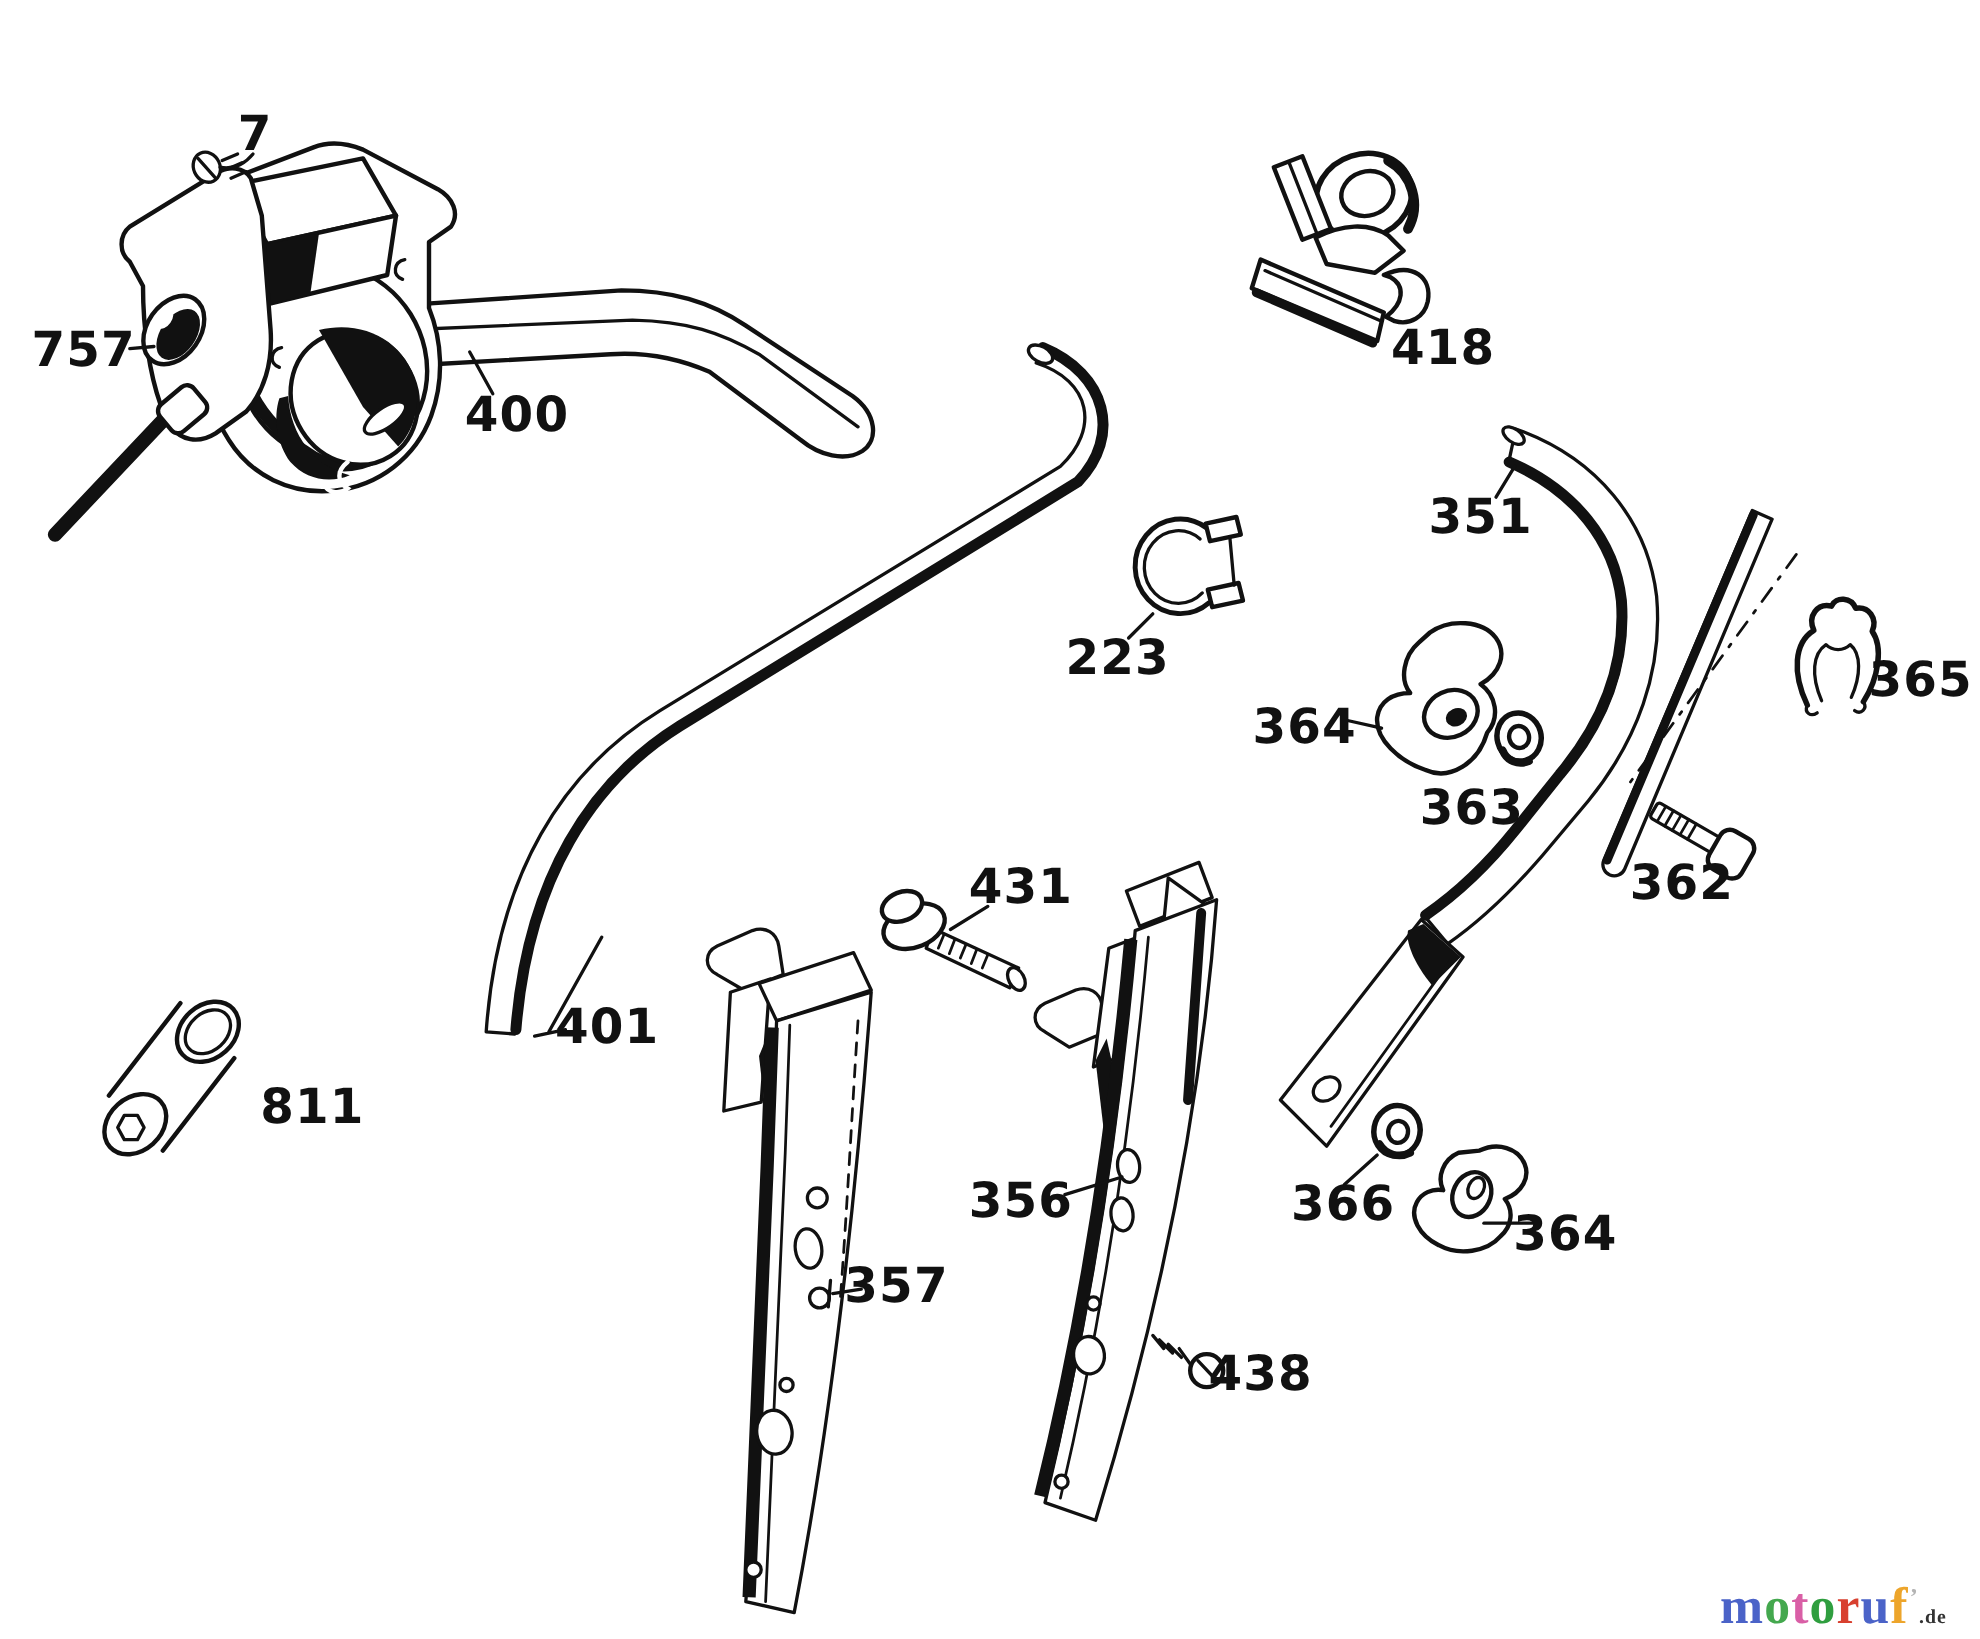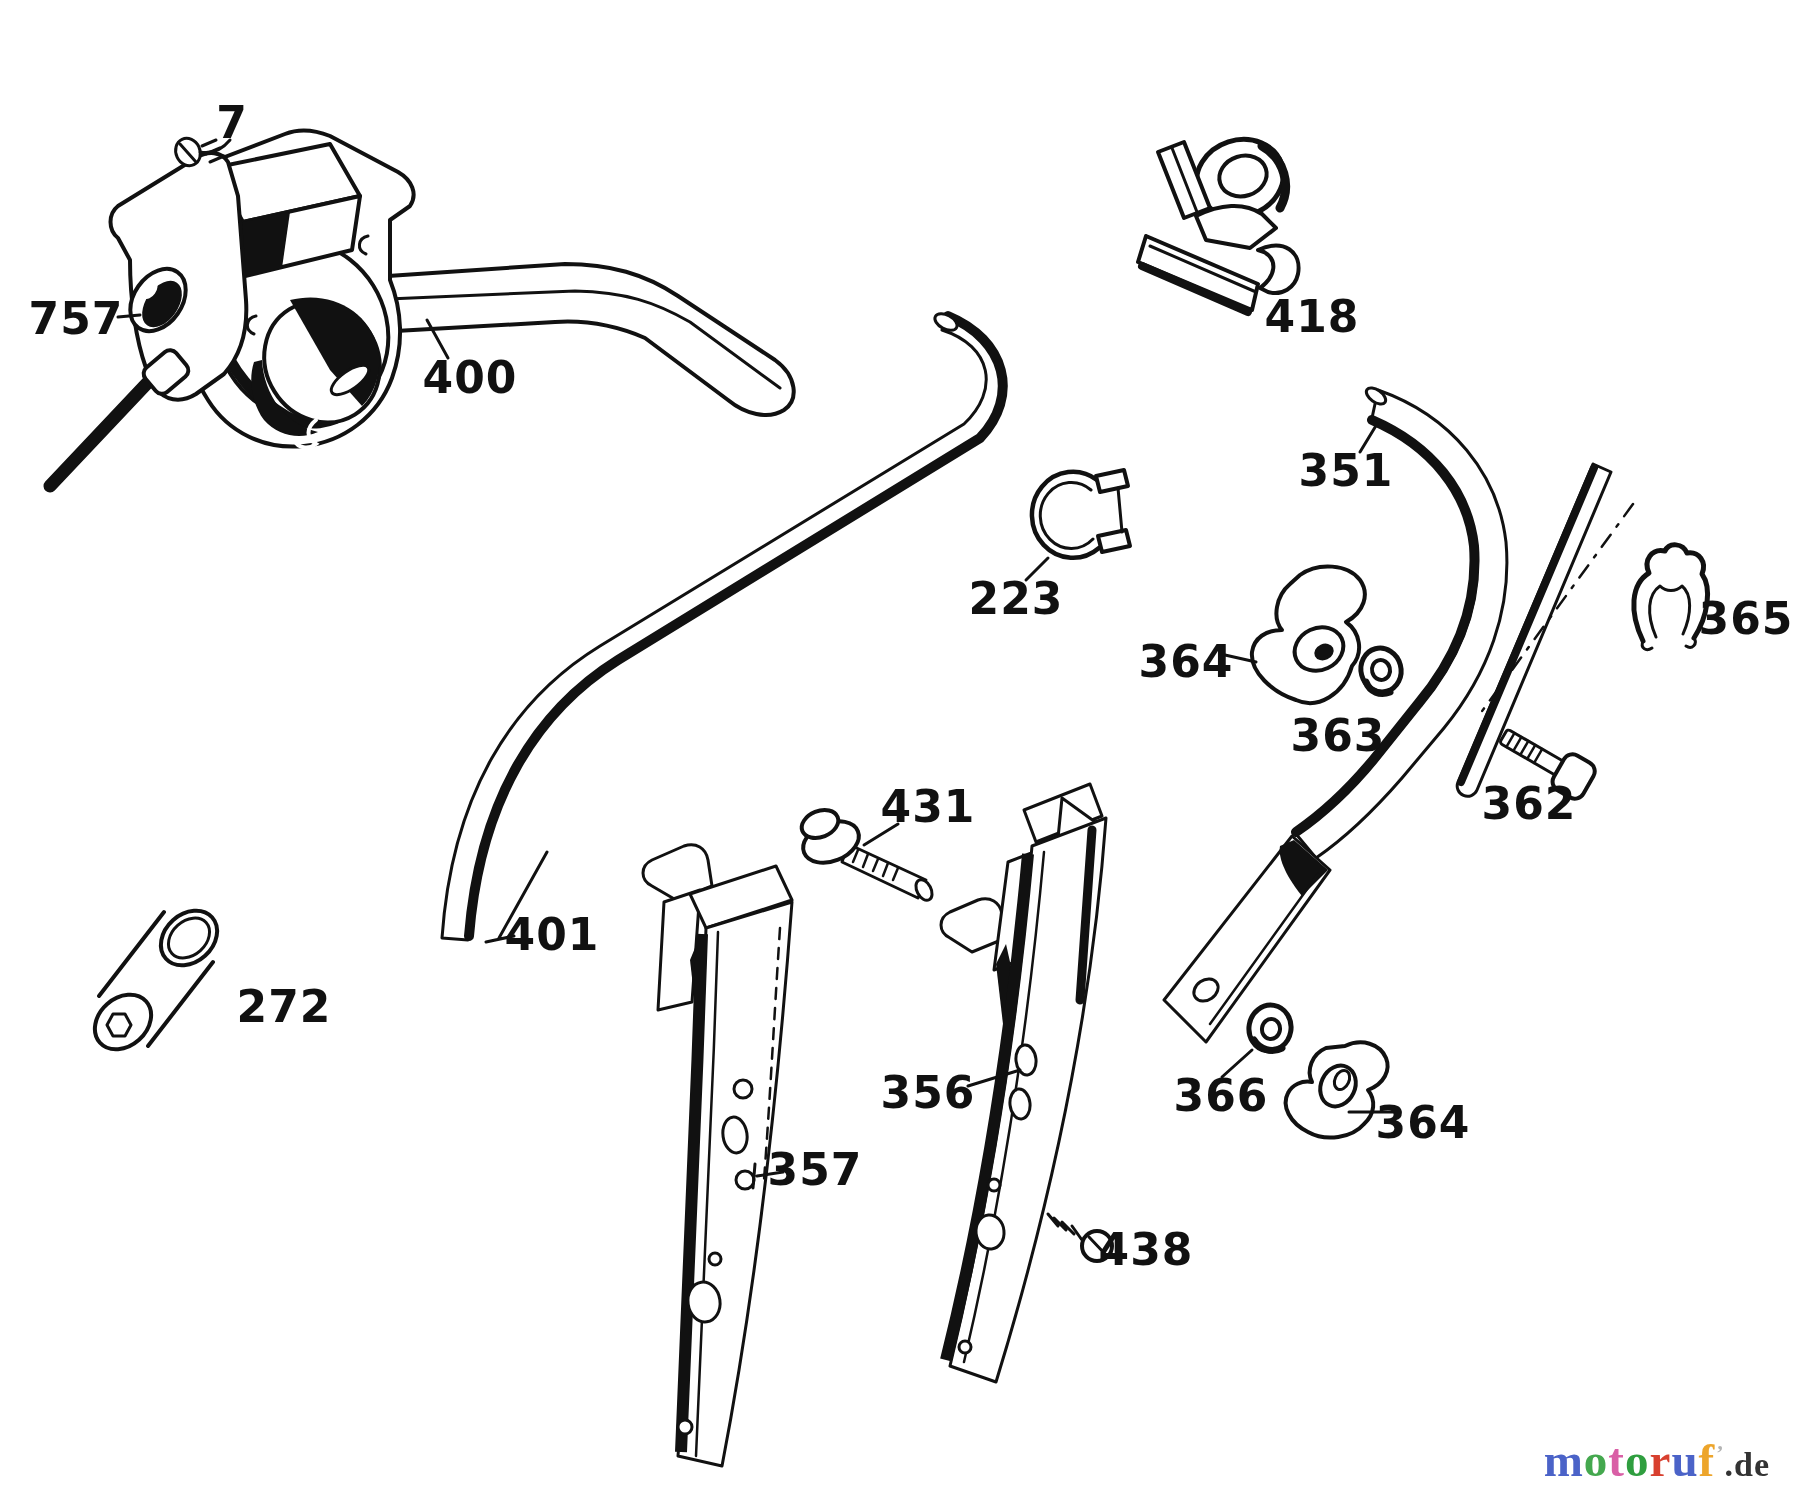--- a/index.html
+++ b/index.html
@@ -19,21 +19,21 @@
   .wln  {fill:none;stroke:#fff;stroke-width:4;stroke-linecap:round;}
   .dash {stroke-dasharray:15 10 3 10;}
   .dash2{stroke-dasharray:11 9;}
   
   .plabel{position:absolute;transform:translate(-50%,-50%);font-size:44px;font-weight:600;
           color:#111;letter-spacing:1px;white-space:nowrap;}
   
   .logo{position:absolute;right:30px;bottom:6px;font-family:"Liberation Serif",serif;
         font-weight:700;font-size:47px;line-height:1;letter-spacing:1px;}
   .logo .mark{font-size:22px;color:#b4b4b4;vertical-align:16px;margin-left:1px;}
-  .logo .suffix{font-size:34px;font-weight:700;color:#333;}
+  .logo .suffix{font-size:18px;font-weight:700;color:#333;}
 </style>
 </head>
 <body>
 
 <div class="stage" style="--ink: #111111;">
 
   <svg width="1800" height="1490" viewBox="0 0 1800 1490">
 
     <g>
       <path class="ln wfill" d="M 388,276 L 565,264 C 610,264 645,274 678,296 L 775,360
@@ -266,21 +266,21 @@
   <div class="plabel" style="left:470px;top:377px">400</div>
   <div class="plabel" style="left:1312px;top:316px">418</div>
   <div class="plabel" style="left:1016px;top:598px">223</div>
   <div class="plabel" style="left:1346px;top:470px">351</div>
   <div class="plabel" style="left:1186px;top:661px">364</div>
   <div class="plabel" style="left:1338px;top:735px">363</div>
   <div class="plabel" style="left:1746px;top:618px">365</div>
   <div class="plabel" style="left:1529px;top:803px">362</div>
   <div class="plabel" style="left:928px;top:806px">431</div>
   <div class="plabel" style="left:552px;top:934px">401</div>
-  <div class="plabel" style="left:284px;top:1006px">272</div>
+  <div class="plabel" style="left:284px;top:1006px">811</div>
   <div class="plabel" style="left:928px;top:1092px">356</div>
   <div class="plabel" style="left:815px;top:1169px">357</div>
   <div class="plabel" style="left:1221px;top:1095px">366</div>
   <div class="plabel" style="left:1423px;top:1122px">364</div>
   <div class="plabel" style="left:1146px;top:1249px">438</div>
 
   <div class="logo">
     <span><span style="color: rgb(75, 99, 200);">m</span><span style="color: rgb(68, 168, 78);">o</span><span style="color: rgb(217, 95, 166);">t</span><span style="color: rgb(47, 158, 63);">o</span><span style="color: rgb(216, 64, 47);">r</span><span style="color: rgb(75, 99, 200);">u</span><span style="color: rgb(237, 165, 43);">f</span></span><span class="mark">’</span><span class="suffix">.de</span>
   </div>
 

